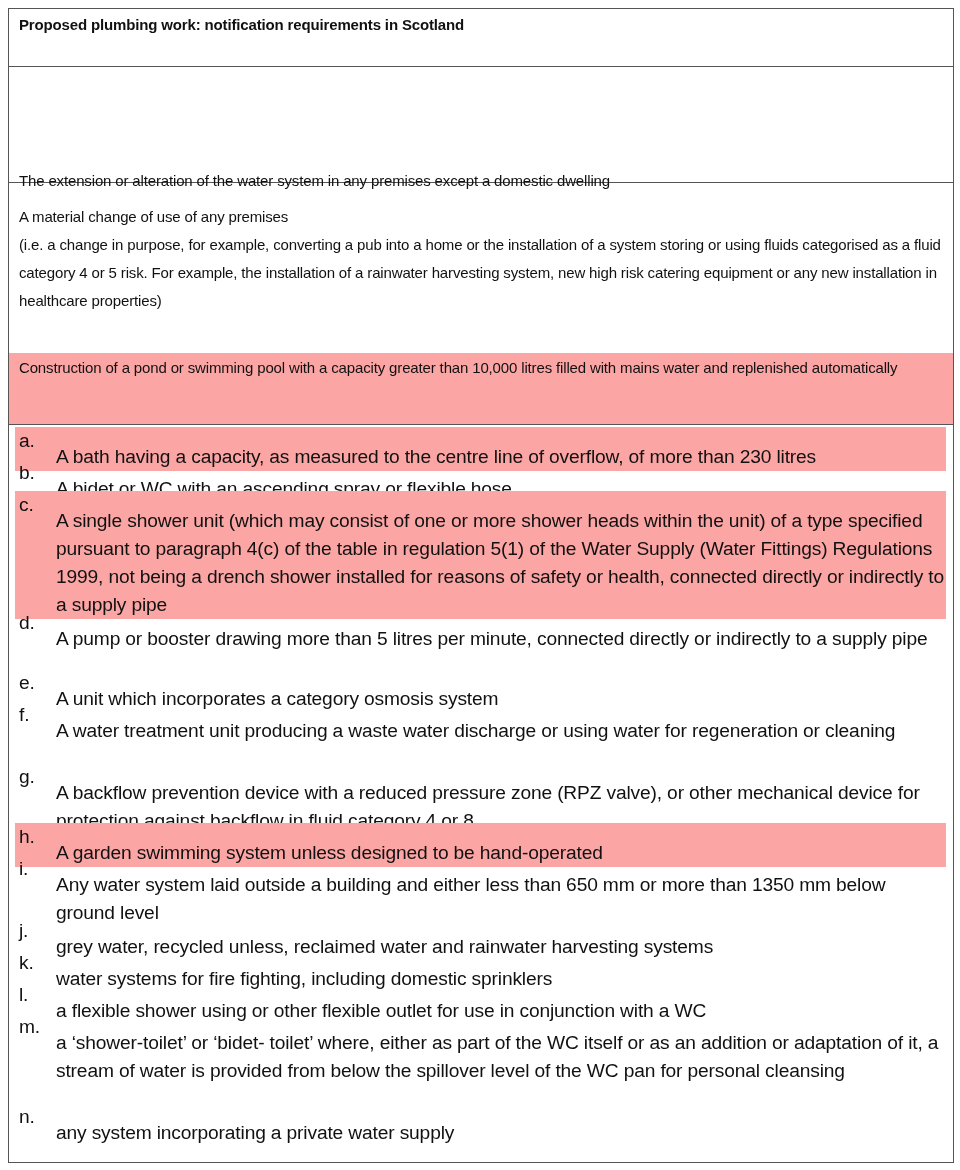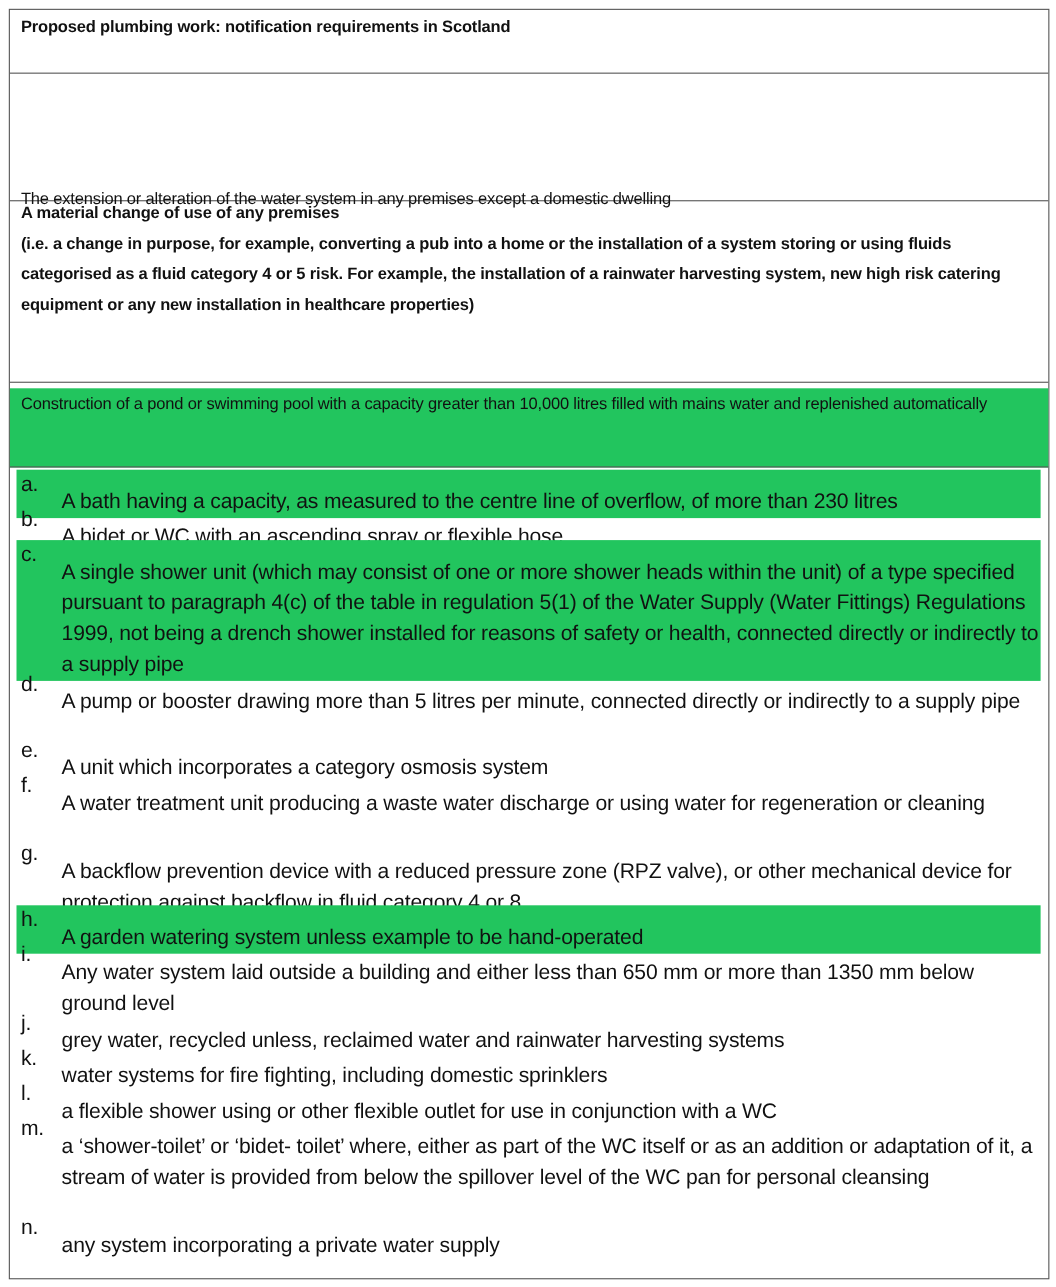--- a/index.html
+++ b/index.html
@@ -3,41 +3,41 @@
 <meta charset="utf-8">
 <style>
   html, body { margin: 0; padding: 0; background: #ffffff; }
   body { width: 960px; height: 1170px; position: relative; overflow: hidden;
          font-family: "Liberation Sans", "DejaVu Sans", sans-serif; color: #111; }
   .tbl { position: absolute; left: 8px; top: 8px; width: 946px; height: 1155px;
          border: 1px solid #555; box-sizing: border-box; }
   .row { position: absolute; left: 0; right: 0; border-bottom: 1px solid #555; box-sizing: border-box; }
   .row .txt { position: absolute; left: 10px; right: 10px; font-size: 15px; line-height: 28px; letter-spacing: -0.15px; }
   .title { font-weight: bold; }
-  .hl { background: #22c55e; }
+  .hl { background: #fca5a5; }
   .list { position: absolute; left: 0; right: 0; top: 416px; bottom: 0; }
   .item { position: absolute; left: 6px; right: 7px; font-size: 19.2px; line-height: 28px; letter-spacing: -0.15px; }
   .item .lbl { position: absolute; left: 4px; top: 0; }
   .item .itxt { display: block; margin-left: 41px; margin-top: 16px; }
 </style>
 </head>
 <body>
 
 <div class="tbl">
 
   <div class="row" style="top:0;height:58px;">
     <div class="txt title" style="top:2px;">Proposed plumbing work: notification requirements in Scotland</div>
   </div>
 
 
   <div class="row" style="top:116px;height:58px;">
     <div class="txt" style="top:2px;margin-top:40px;">The extension or alteration of the water system in any premises except a domestic dwelling</div>
   </div>
 
-  <div class="row" style="top:169px;height:170px;font-weight:bold;">
+  <div class="row" style="top:192px;height:170px;">
     <div class="txt" style="top:2px;">
       <div>A material change of use of any premises</div>
       <div>(i.e. a change in purpose, for example, converting a pub into a home or the installation of a system storing or using fluids categorised as a fluid category 4 or 5 risk. For example, the installation of a rainwater harvesting system, new high risk catering equipment or any new installation in healthcare properties)</div>
     </div>
   </div>
 
   <div class="row hl" style="top:344px;height:72px;">
     <div class="txt" style="top:1px;">Construction of a pond or swimming pool with a capacity greater than 10,000 litres filled with mains water and replenished automatically</div>
   </div>
 
@@ -65,21 +65,21 @@
     <div class="item" style="top:276px;">
       <span class="lbl">f.</span>
       <span class="itxt">A water treatment unit producing a waste water discharge or using water for regeneration or cleaning</span>
     </div>
     <div class="item" style="top:338px;">
       <span class="lbl">g.</span>
       <span class="itxt">A backflow prevention device with a reduced pressure zone (RPZ valve), or other mechanical device for protection against backflow in fluid category 4 or 8</span>
     </div>
     <div class="item hl" style="top:398px;">
       <span class="lbl">h.</span>
-      <span class="itxt">A garden watering system unless example to be hand-operated</span>
+      <span class="itxt">A garden swimming system unless designed to be hand-operated</span>
     </div>
     <div class="item" style="top:430px;">
       <span class="lbl">i.</span>
       <span class="itxt">Any water system laid outside a building and either less than 650 mm or more than 1350 mm below ground level</span>
     </div>
     <div class="item" style="top:492px;">
       <span class="lbl">j.</span>
       <span class="itxt">grey water, recycled unless, reclaimed water and rainwater harvesting systems</span>
     </div>
     <div class="item" style="top:524px;">

